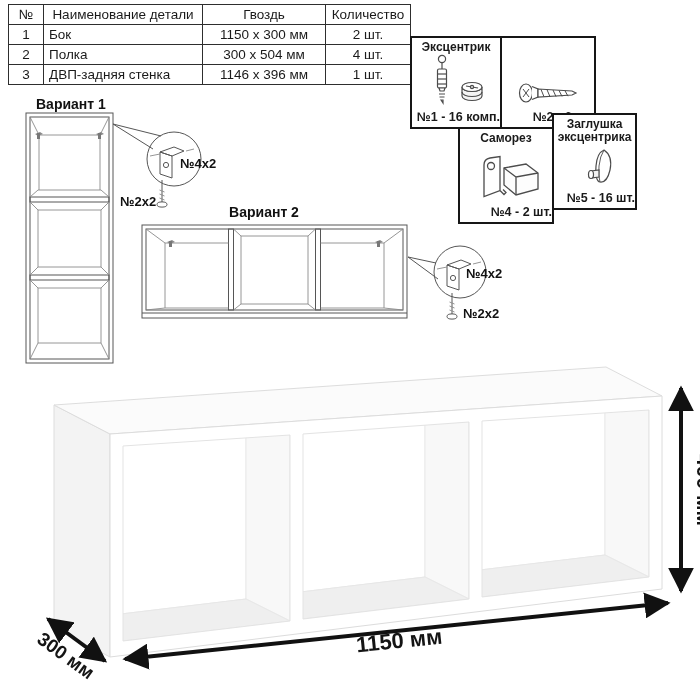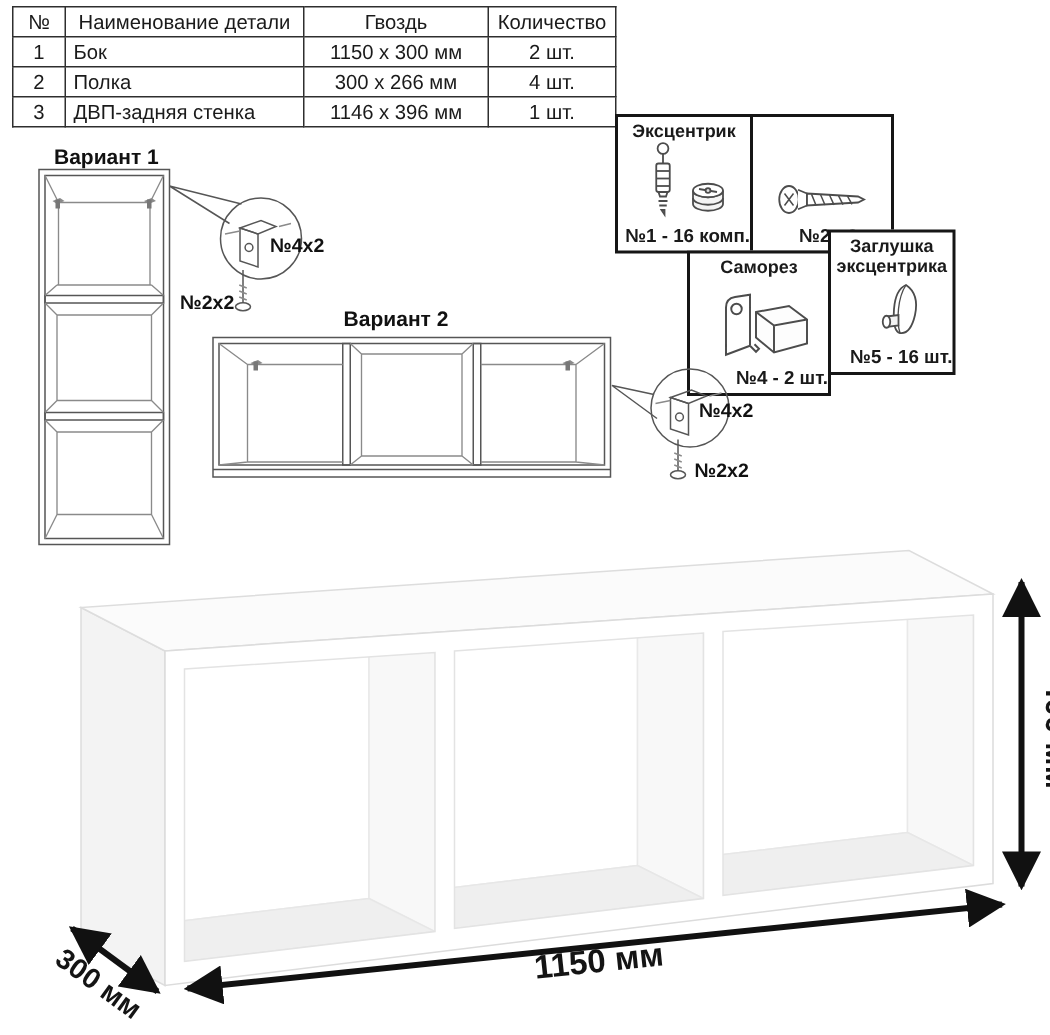--- a/index.html
+++ b/index.html
@@ -15,21 +15,21 @@
     border:1px solid #2e2e2e;height:19px;padding:0 5px;
     font-size:13.5px;font-weight:normal;white-space:nowrap;background:#fff;
   }
   .col-num{width:24px;text-align:center;}
   .col-name{width:148px;text-align:left;margin-left:16px;}
   .col-size{width:112px;text-align:center;}
   .col-qty{width:74px;text-align:center;}
   .parts-table th{text-align:center;}
 
   
-  .hw-box{position:absolute;left:410px;top:36px;width:274px;height:188px;margin-top:40px;}
+  .hw-box{position:absolute;left:410px;top:36px;width:274px;height:188px;}
   .hw-cell{position:absolute;background:#fff;border:2px solid #161616;box-sizing:border-box;}
   .hw-name{font-weight:bold;font-size:12px;line-height:13px;text-align:center;padding-top:3px;}
   .hw-count{position:absolute;bottom:3px;left:0;width:100%;text-align:right;font-weight:bold;font-size:12.5px;}
   .hw-icon{position:absolute;left:0;top:0;}
   .cell-1{left:0;top:0;width:92px;height:93px;}
   .cell-2{left:90px;top:0;width:96px;height:93px;}
   .cell-3{left:184px;top:0;width:90px;height:93px;}
   .cell-4{left:48px;top:91px;width:96px;height:97px;}
   .cell-5{left:142px;top:77px;width:85px;height:97px;}
   .cell-2 .hw-name{text-align:left;padding-left:14px;}
@@ -53,21 +53,21 @@
   </tr>
   <tr>
     <td class="col-num">1</td>
     <td class="col-name">Бок</td>
     <td class="col-size">1150 х 300 мм</td>
     <td class="col-qty">2 шт.</td>
   </tr>
   <tr>
     <td class="col-num">2</td>
     <td class="col-name">Полка</td>
-    <td class="col-size">300 х 266 мм</td>
+    <td class="col-size">300 х 504 мм</td>
     <td class="col-qty">4 шт.</td>
   </tr>
   <tr>
     <td class="col-num">3</td>
     <td class="col-name">ДВП-задняя стенка</td>
     <td class="col-size">1146 х 396 мм</td>
     <td class="col-qty">1 шт.</td>
   </tr>
 </tbody>
   </table>

